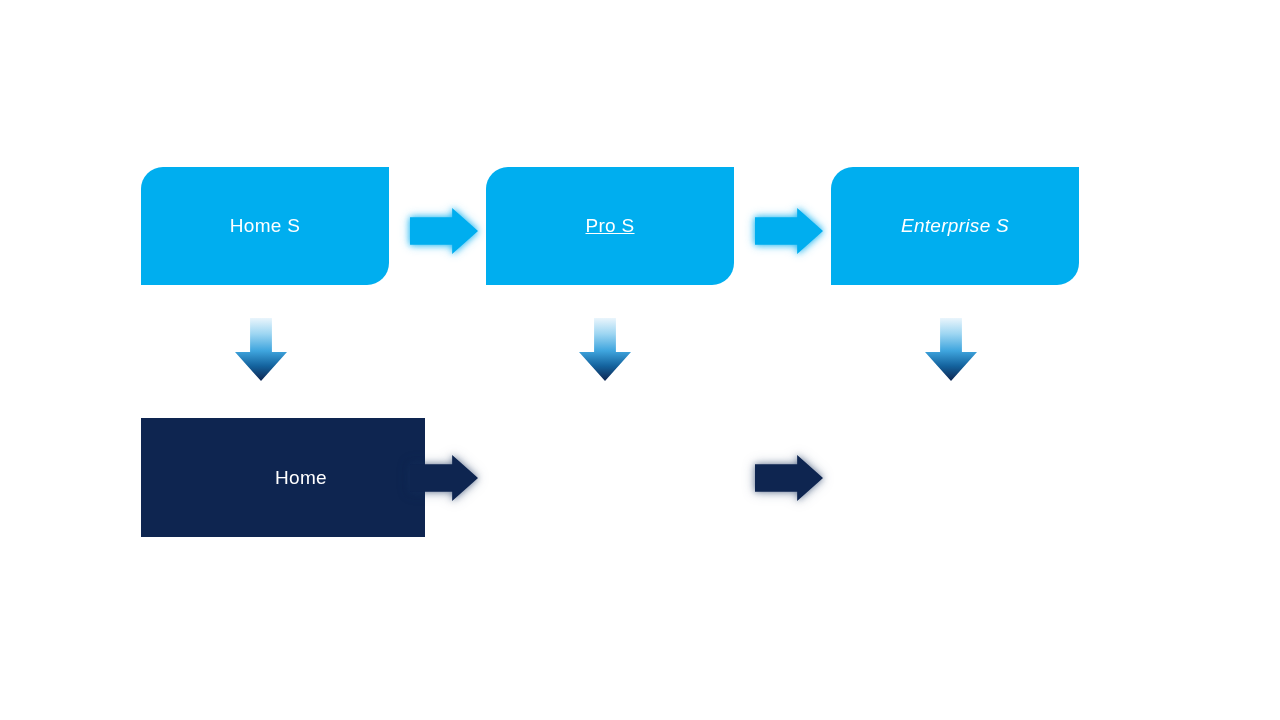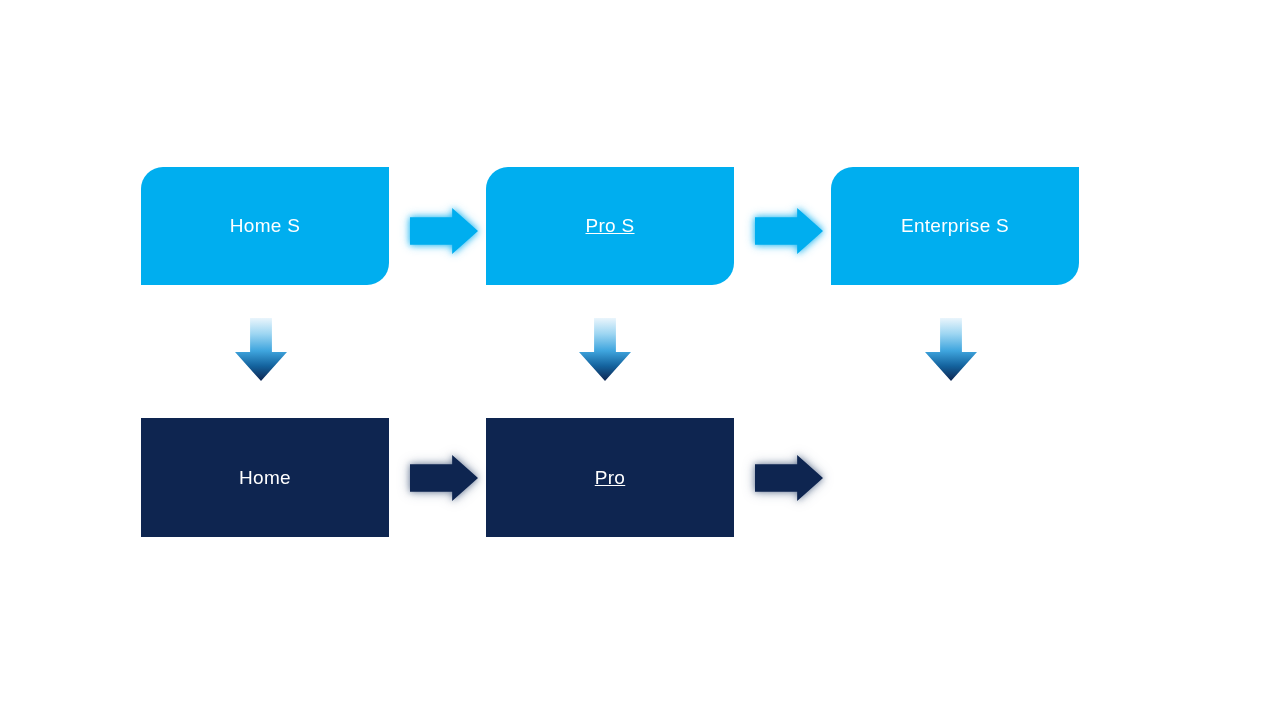--- a/index.html
+++ b/index.html
@@ -31,24 +31,25 @@
   }
   .node.top {
     top: 167px;
     background: var(--accent_cyan, #00AEEF);
     border-radius: 22px 0 22px 0; 
   }
   .node.bottom {
     top: 418px;
     height: 119px;
     background: var(--navy, #0E2550);
+    padding-left: 36px;
   }
   .col1 { left: 141px; }
   .col2 { left: 486px; text-decoration: underline; }
-  .col3 { left: 831px; }
+  .col3 { left: 831px; font-style: italic; }
 
   
   .rconn {
     position: absolute;
     width: 68px;
     height: 46px;
   }
   .rconn.toprow {
     top: 208px;
     filter: drop-shadow(0 0 3px rgba(0, 174, 239, 0.75))
@@ -119,23 +120,20 @@
   <div class="dconn dcol2">
     <div class="darrow"></div>
   </div>
   <div class="dconn dcol3">
     <div class="darrow"></div>
   </div>
 
   <div class="node bottom col1">
     <span>Home</span>
   </div>
-  <div class="node bottom col2">
-    <span>Pro</span>
-  </div>
 
   <div class="rconn bottomrow gap1">
     <div class="rarrow"></div>
   </div>
   <div class="rconn bottomrow gap2">
     <div class="rarrow"></div>
   </div>
 
 </div>
 

